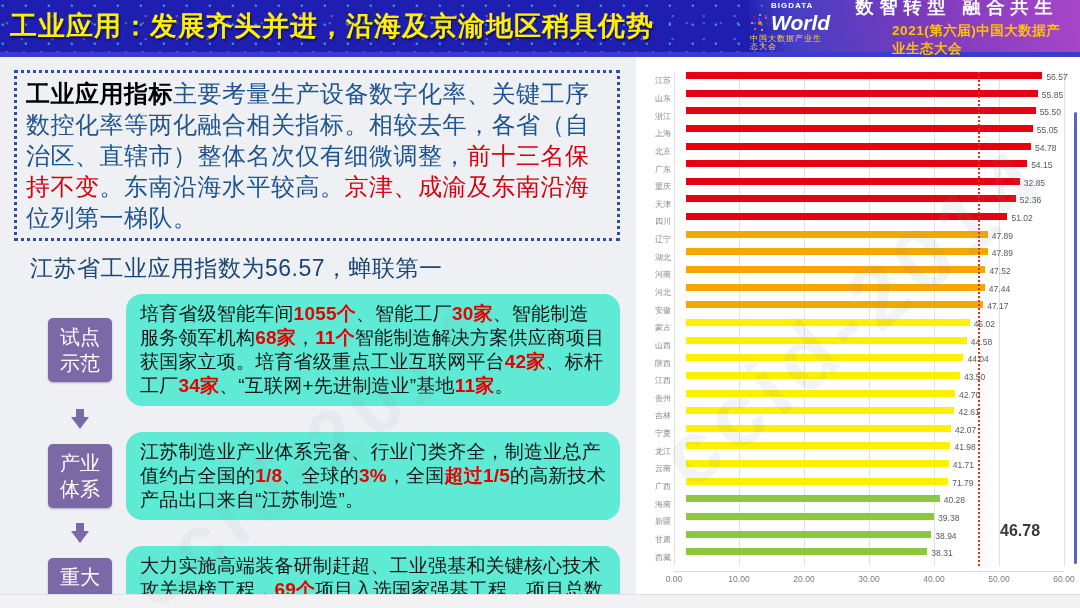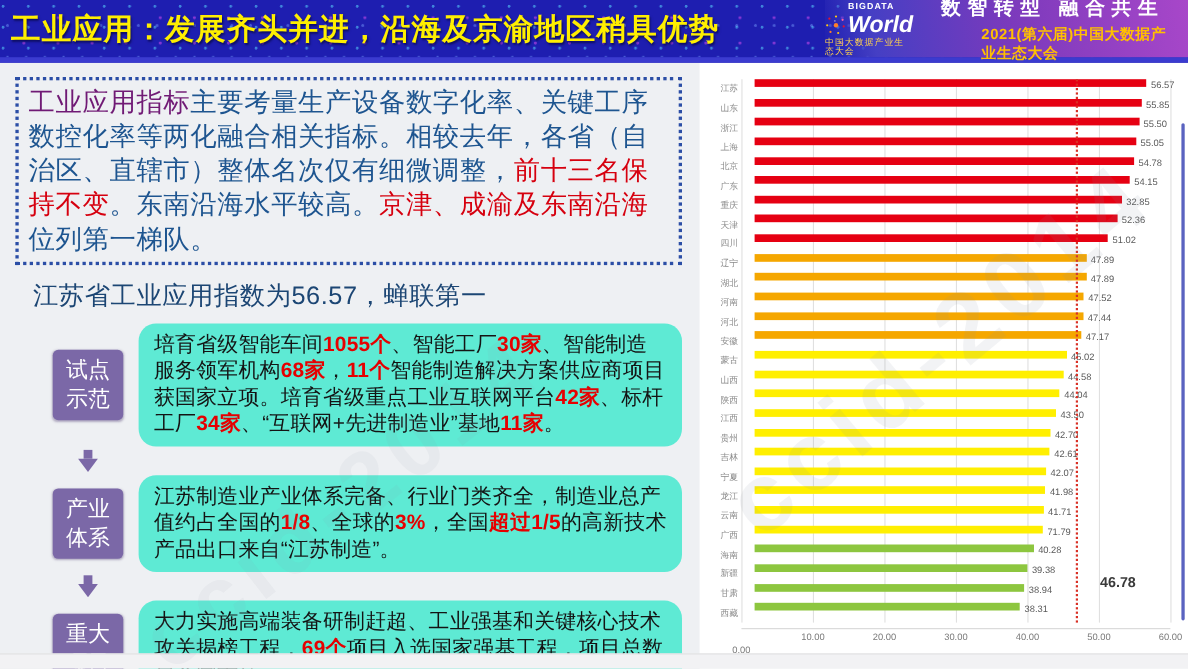--- a/index.html
+++ b/index.html
@@ -45,21 +45,21 @@
   .slogan{display:flex;flex-direction:column;align-items:center;}
   .slogan-line1{font-size:18px;font-weight:bold;color:#ffffff;letter-spacing:6px;}
   .slogan-line2{font-size:13.5px;font-weight:bold;color:#ffc000;margin-top:3px;letter-spacing:.5px;margin-left:48px;}
 
   
   .left-col{position:absolute;left:14px;top:70px;width:606px;z-index:3;}
   .intro-box{
     border:3px dotted #2b4ea6;padding:5px 9px;box-sizing:border-box;
     font-size:24px;line-height:31px;letter-spacing:.5px;
   }
-  .seg-lead{color:#701a75;font-weight:normal;}
+  .seg-lead{color:#000000;font-weight:bold;}
   .seg-blue{color:#1e5590;}
   .seg-red{color:#d6000f;}
   .subtitle{margin:12px 0 10px 16px;font-size:23px;color:#1c4674;letter-spacing:.5px;}
   .block{display:flex;align-items:center;gap:14px;margin-left:34px;}
   .block-label{
     flex:none;width:64px;background:#7b68a7;color:#fff;border-radius:5px;
     font-size:20px;line-height:26px;text-align:center;padding:6px 0;white-space:pre-line;
     box-shadow:0 1px 2px rgba(60,40,100,.35);
   }
   .block-body{
@@ -80,21 +80,21 @@
   .gridline{position:absolute;top:0;bottom:0;width:1px;background:#e0e0e0;}
   .refline{position:absolute;top:0;height:494px;width:0;border-left:2px dotted #d93025;z-index:6;}
   .rows{position:absolute;left:0;top:0;width:416px;height:494px;display:flex;flex-direction:column;z-index:3;}
   .row{flex:1 1 0;display:flex;align-items:center;min-height:0;}
   .row-label{flex:none;width:23px;font-size:8px;color:#8a8a8a;text-align:right;padding-right:3px;white-space:nowrap;}
   .row-track{flex:1;display:flex;align-items:flex-start;height:100%;margin-left:12px;}
   .bar{height:7px;flex:none;}
   .row-value{font-size:8.5px;color:#595959;margin-left:4px;white-space:nowrap;}
   .axis{position:absolute;left:26px;top:499px;width:390px;height:14px;border-top:1px solid #d8d8d8;}
   .axis-label{position:absolute;top:2px;transform:translateX(-50%);font-size:8.5px;color:#7a7a7a;white-space:nowrap;}
-  .ref-label{position:absolute;left:352px;top:450px;font-size:13px;font-weight:bold;color:#3a3a3a;z-index:7;}
+  .ref-label{position:absolute;left:352px;top:450px;font-size:16px;font-weight:bold;color:#3a3a3a;z-index:7;}
 
   
   .bottom-strip{position:absolute;left:0;right:0;bottom:0;height:13px;background:#f2f2f4;border-top:1px solid #e0e0e2;z-index:8;}
   .watermark{
     position:absolute;z-index:20;pointer-events:none;color:#8a93a3;
     font-weight:bold;letter-spacing:8px;white-space:nowrap;
   }
   .wm1{left:640px;top:430px;font-size:88px;opacity:.10;transform:rotate(-40deg);transform-origin:left top;}
   .wm2{left:110px;top:555px;font-size:80px;opacity:.07;transform:rotate(-38deg);transform-origin:left top;}
 </style>
@@ -362,21 +362,21 @@
           <span class="row-label">西藏</span>
           <div class="row-track">
             <div class="bar" style="width: 63.85%; background: rgb(141, 198, 63);"></div>
             <span class="row-value">38.31</span>
           </div>
         </div>
       </div>
     <div class="refline" id="refline" style="left: 330.07px; border-left-color: rgb(217, 48, 37);"></div>
     <div class="ref-label">46.78</div>
     <div class="axis" id="axis">
-        <span class="axis-label" style="left: 0%; margin-top: 12px;">0.00</span>
+        <span class="axis-label" style="left: 0%;">0.00</span>
         <span class="axis-label" style="left: 16.6667%;">10.00</span>
         <span class="axis-label" style="left: 33.3333%;">20.00</span>
         <span class="axis-label" style="left: 50%;">30.00</span>
         <span class="axis-label" style="left: 66.6667%;">40.00</span>
         <span class="axis-label" style="left: 83.3333%;">50.00</span>
         <span class="axis-label" style="left: 100%;">60.00</span>
       </div>
   </div>
   <div class="right-accent"></div>
 </div>

